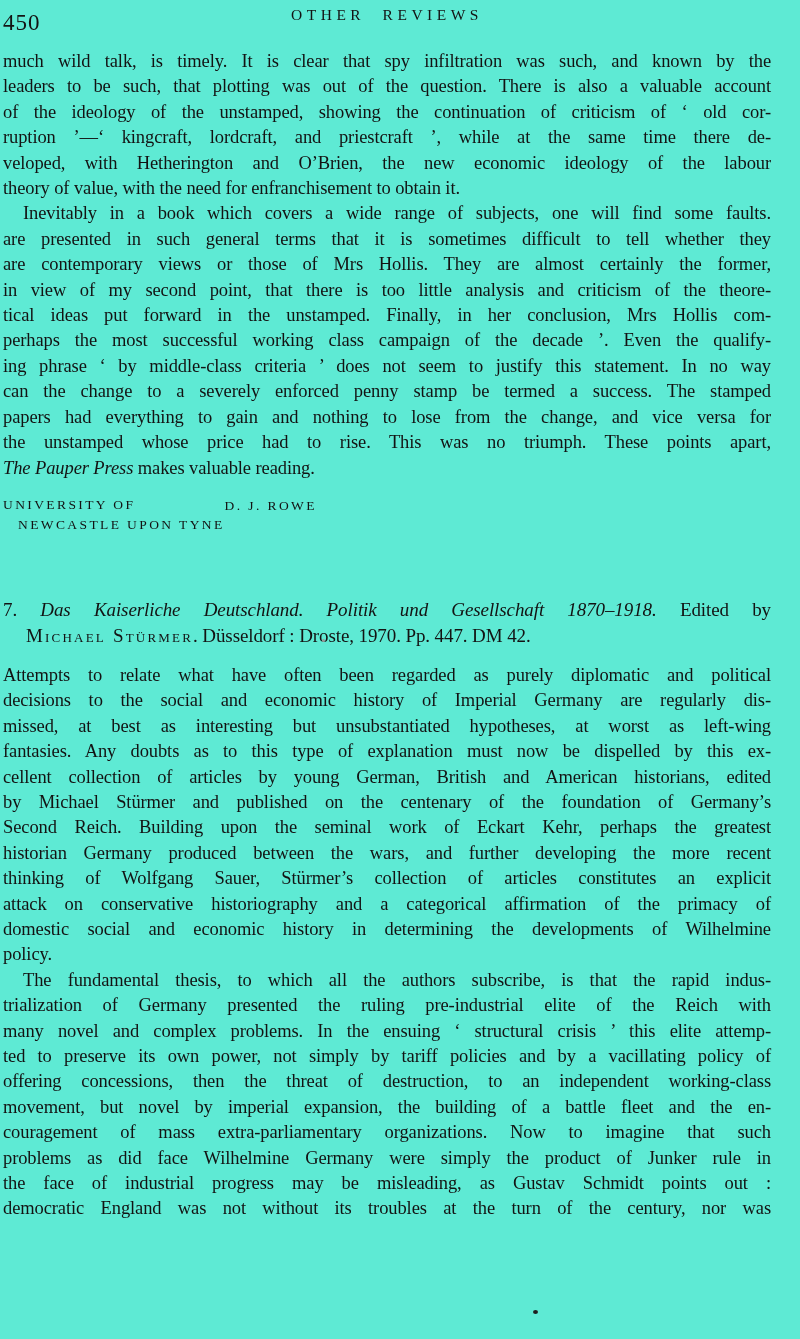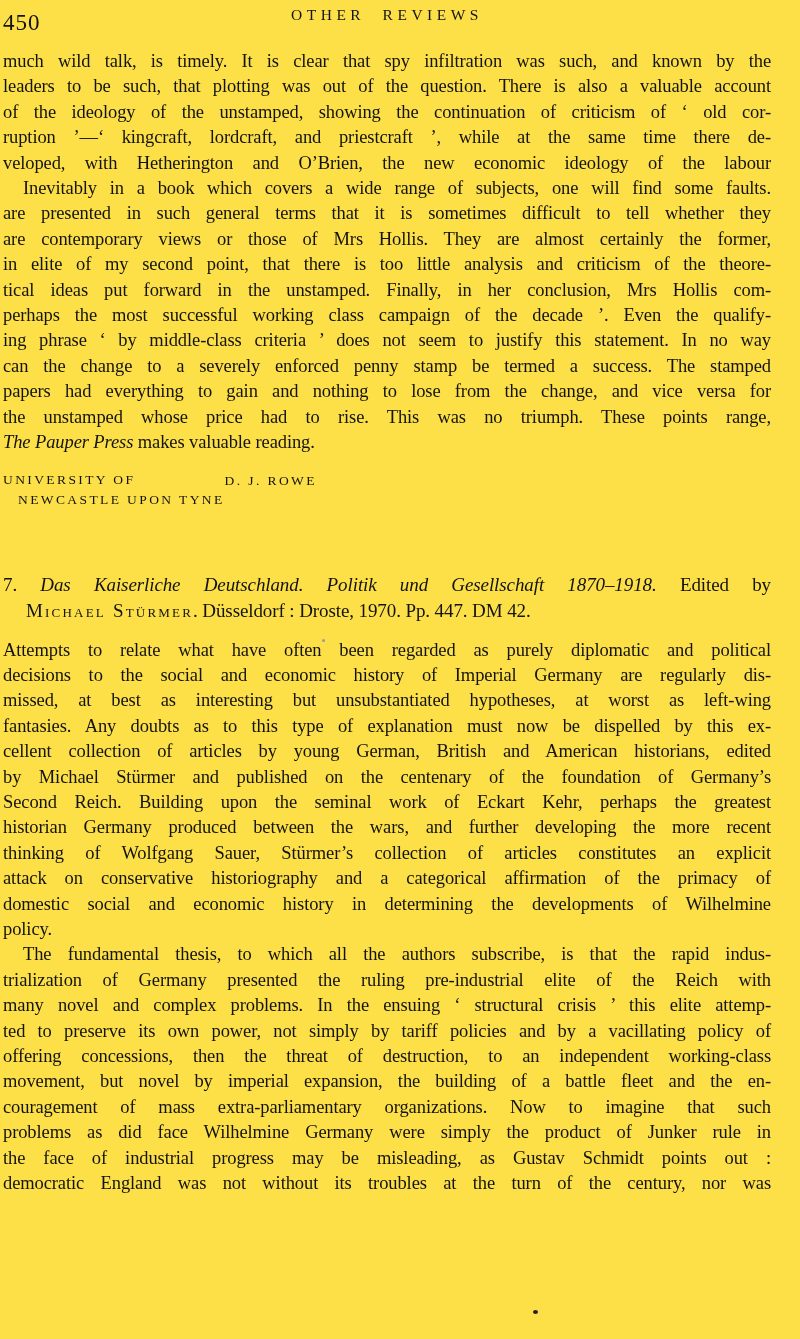--- a/index.html
+++ b/index.html
@@ -4,21 +4,21 @@
 <style>
   html, body {
     margin: 0;
     padding: 0;
     background: #ffffff;
   }
   .page {
     position: relative;
     width: 800px;
     height: 1339px;
-    background: #fde047;
+    background: #5eead4;
     overflow: hidden;
     font-family: "Liberation Serif", "DejaVu Serif", serif;
     color: #131313;
   }
   .inner {
     position: absolute;
     left: 3px;
     top: 6px;
     width: 768px;
   }
@@ -115,33 +115,34 @@
       <span class="page-number">450</span>
       <span class="running-head">OTHER REVIEWS</span>
     </div>
 
     <div class="para text-top">
         <div class="line"><span>much wild talk, is timely. It is clear that spy infiltration was such, and known by the</span></div>
         <div class="line"><span>leaders to be such, that plotting was out of the question. There is also a valuable account</span></div>
         <div class="line"><span>of the ideology of the unstamped, showing the continuation of criticism of ‘ old cor-</span></div>
         <div class="line"><span>ruption ’—‘ kingcraft, lordcraft, and priestcraft ’, while at the same time there de-</span></div>
         <div class="line"><span>veloped, with Hetherington and O’Brien, the new economic ideology of the labour</span></div>
+        <div class="line line-last"><span>theory of value, with the need for enfranchisement to obtain it.</span></div>
       </div>
 
     <div class="para">
         <div class="line line-indent"><span>Inevitably in a book which covers a wide range of subjects, one will find some faults.</span></div>
         <div class="line"><span>are presented in such general terms that it is sometimes difficult to tell whether they</span></div>
         <div class="line"><span>are contemporary views or those of Mrs Hollis. They are almost certainly the former,</span></div>
-        <div class="line"><span>in elite of my second point, that there is too little analysis and criticism of the theore-</span></div>
+        <div class="line"><span>in view of my second point, that there is too little analysis and criticism of the theore-</span></div>
         <div class="line"><span>tical ideas put forward in the unstamped. Finally, in her conclusion, Mrs Hollis com-</span></div>
         <div class="line"><span>perhaps the most successful working class campaign of the decade ’. Even the qualify-</span></div>
         <div class="line"><span>ing phrase ‘ by middle-class criteria ’ does not seem to justify this statement. In no way</span></div>
         <div class="line"><span>can the change to a severely enforced penny stamp be termed a success. The stamped</span></div>
         <div class="line"><span>papers had everything to gain and nothing to lose from the change, and vice versa for</span></div>
-        <div class="line"><span>the unstamped whose price had to rise. This was no triumph. These points range,</span></div>
+        <div class="line"><span>the unstamped whose price had to rise. This was no triumph. These points apart,</span></div>
         <div class="line line-last"><span class="italic">The Pauper Press</span><span> makes valuable reading.</span></div>
       </div>
 
     <div class="signature">
       <div class="affiliation">
         <div class="affiliation-line1">UNIVERSITY OF</div>
         <div class="affiliation-line2">NEWCASTLE UPON TYNE</div>
       </div>
       <div class="reviewer">D. J. ROWE</div>
     </div>

